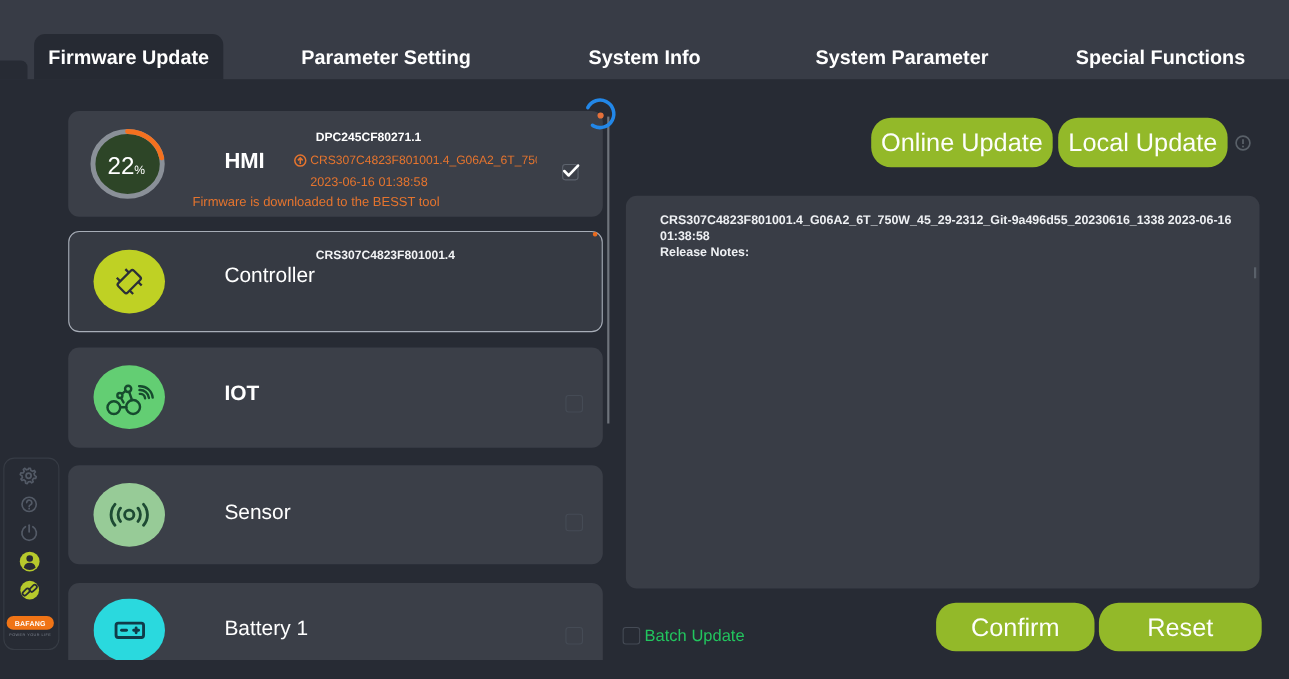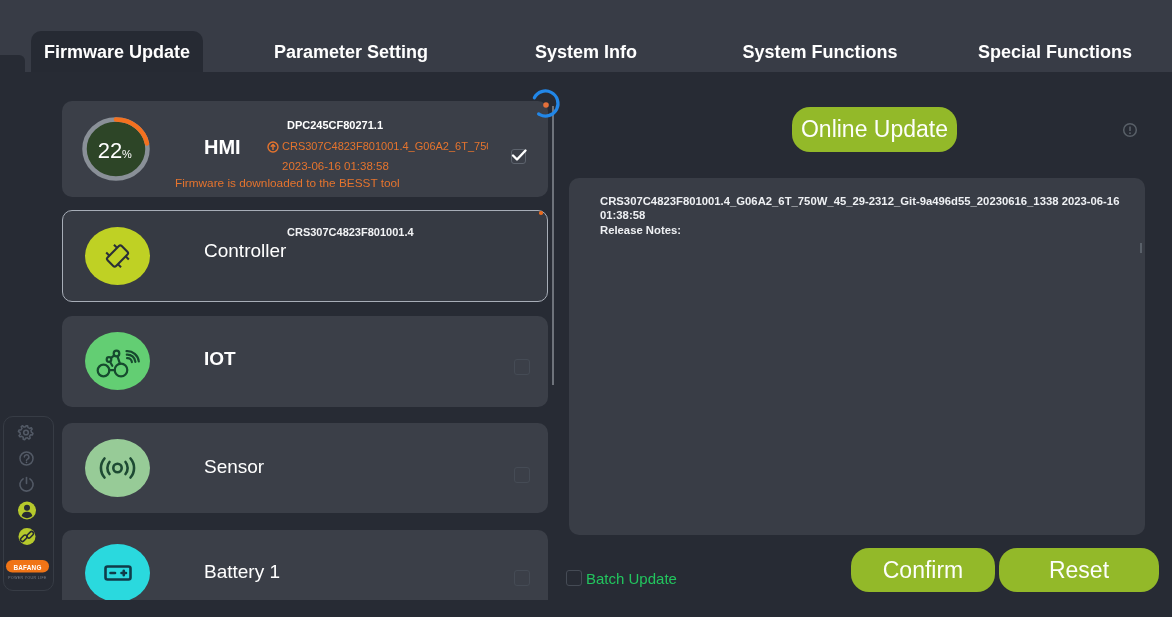--- a/index.html
+++ b/index.html
@@ -19,21 +19,21 @@
 </head>
 <body>
 <div id="stage">
 
   <div class="abs" id="header" style="left:0;top:0;width:1172px;height:72px;background:#383c46;"></div>
   <div class="abs" style="left:0;top:55px;width:25px;height:17px;background:#272b34;border-radius:0 6px 0 0;"></div>
   <div class="abs" id="activetab" style="left:31px;top:31px;width:172px;height:41px;background:#262a33;border-radius:10px 10px 0 0;"></div>
   <div class="tab" style="left:31px;width:172px;">Firmware Update</div>
   <div class="tab" style="left:234px;width:234px;">Parameter Setting</div>
   <div class="tab" style="left:469px;width:234px;">System Info</div>
-  <div class="tab" style="left:703px;width:234px;">System Functions</div>
+  <div class="tab" style="left:703px;width:234px;">System Parameter</div>
   <div class="tab" style="left:938px;width:234px;">Special Functions</div>
 
   <div class="abs" style="left:552px;top:106px;width:1.5px;height:279px;background:#6e737b;"></div>
 
   <div class="card" id="card-hmi" style="top:101px;height:96px;"></div>
   <div class="card" id="card-ctl" style="top:210px;height:92px;background:#363a43;border:1px solid #a7adb7;box-sizing:border-box;"></div>
   <div class="card" id="card-iot" style="top:316px;height:91px;"></div>
   <div class="card" id="card-sen" style="top:423px;height:90px;"></div>
   <div class="card" id="card-bat" style="top:530px;height:70px;border-radius:10px 10px 0 0;overflow:hidden;"></div>
 
@@ -122,37 +122,38 @@
         <rect x="20.5" y="22.5" width="25" height="13" rx="2"></rect>
         <path d="M25.5 29 L30 29"></path>
         <path d="M36.5 29 L41 29 M38.75 26.75 L38.75 31.25"></path>
       </g>
     </svg>
   </div>
   <div class="lbl" style="top:561px;">Battery 1</div>
   <div class="cbox" style="top:570px;"></div>
 
   <div class="btn" style="left:792px;top:107px;width:165px;height:45px;line-height:45px;font-size:23px;">Online Update</div>
+  <div class="btn" style="left:962px;top:107px;width:154px;height:45px;line-height:45px;font-size:23px;">Local Update</div>
   <div class="abs" id="info-icon" style="left:1122px;top:122px;width:16px;height:16px;">
     <svg width="16" height="16" viewBox="0 0 16 16">
       <circle cx="8" cy="8" r="6.3" fill="none" stroke="#596068" stroke-width="1.5"></circle>
       <path d="M8 4.5 L8 9" stroke="#596068" stroke-width="1.6"></path>
       <circle cx="8" cy="11.2" r="0.9" fill="#596068"></circle>
     </svg>
   </div>
 
   <div class="abs" id="rpanel" style="left:569px;top:178px;width:576px;height:357px;background:#393d46;border-radius:10px;"></div>
   <div class="abs" style="left:600px;top:194px;width:540px;color:#eef0f3;font-size:11.3px;font-weight:bold;line-height:14.3px;">CRS307C4823F801001.4_G06A2_6T_750W_45_29-2312_Git-9a496d55_20230616_1338 2023-06-16 01:38:58<br>Release Notes:</div>
 
   <div class="abs" style="left:1140px;top:243px;width:2px;height:10px;background:#596069;"></div>
   <div class="cbox" style="left:566px;top:570px;"></div>
   <div class="abs" style="left:586px;top:570px;color:#22c55e;font-size:15px;">Batch Update</div>
 
   <div class="btn" style="left:851px;top:548px;width:144px;height:44px;line-height:44px;font-size:23px;">Confirm</div>
-  <div class="btn" style="left:999px;top:548px;width:160px;height:44px;line-height:44px;font-size:23px;">Reset</div>
+  <div class="btn" style="left:999px;top:548px;width:148px;height:44px;line-height:44px;font-size:23px;">Reset</div>
 
   <div class="abs" id="sidebar" style="left:3px;top:416px;width:51px;height:175px;border:1px solid #373c45;border-radius:10px;box-sizing:border-box;"></div>
   <div class="abs" id="sb-icons" style="left:3px;top:416px;width:51px;height:175px;">
     <svg width="51" height="175" viewBox="0 0 51 175">
 
       <g transform="translate(23,16.5)" fill="none" stroke="#535a66" stroke-width="1.6">
         <circle r="2.3"></circle>
         <path d="M0 -6.8 L1.6 -6.8 L2 -4.9 A5 5 0 0 1 3.5 -4 L5.3 -4.8 L6.2 -3.4 L4.9 -2 A5 5 0 0 1 5.4 -0.3 L7 0.8 L6.4 2.4 L4.5 2.3 A5 5 0 0 1 3.5 3.8 L4.2 5.6 L2.8 6.5 L1.4 5.2 A5 5 0 0 1 -0.3 5.6 L-1.2 7.2 L-2.8 6.7 L-2.8 4.7 A5 5 0 0 1 -4.2 3.7 L-6 4.4 L-7 3 L-5.6 1.7 A5 5 0 0 1 -6 0 L-7.6 -1 L-7 -2.6 L-5 -2.5 A5 5 0 0 1 -4 -4 L-4.8 -5.8 L-3.4 -6.8 L-2 -5.4 A5 5 0 0 1 -0.2 -5.8 Z" stroke-width="1.5" stroke-linejoin="round"></path>
       </g>
 

